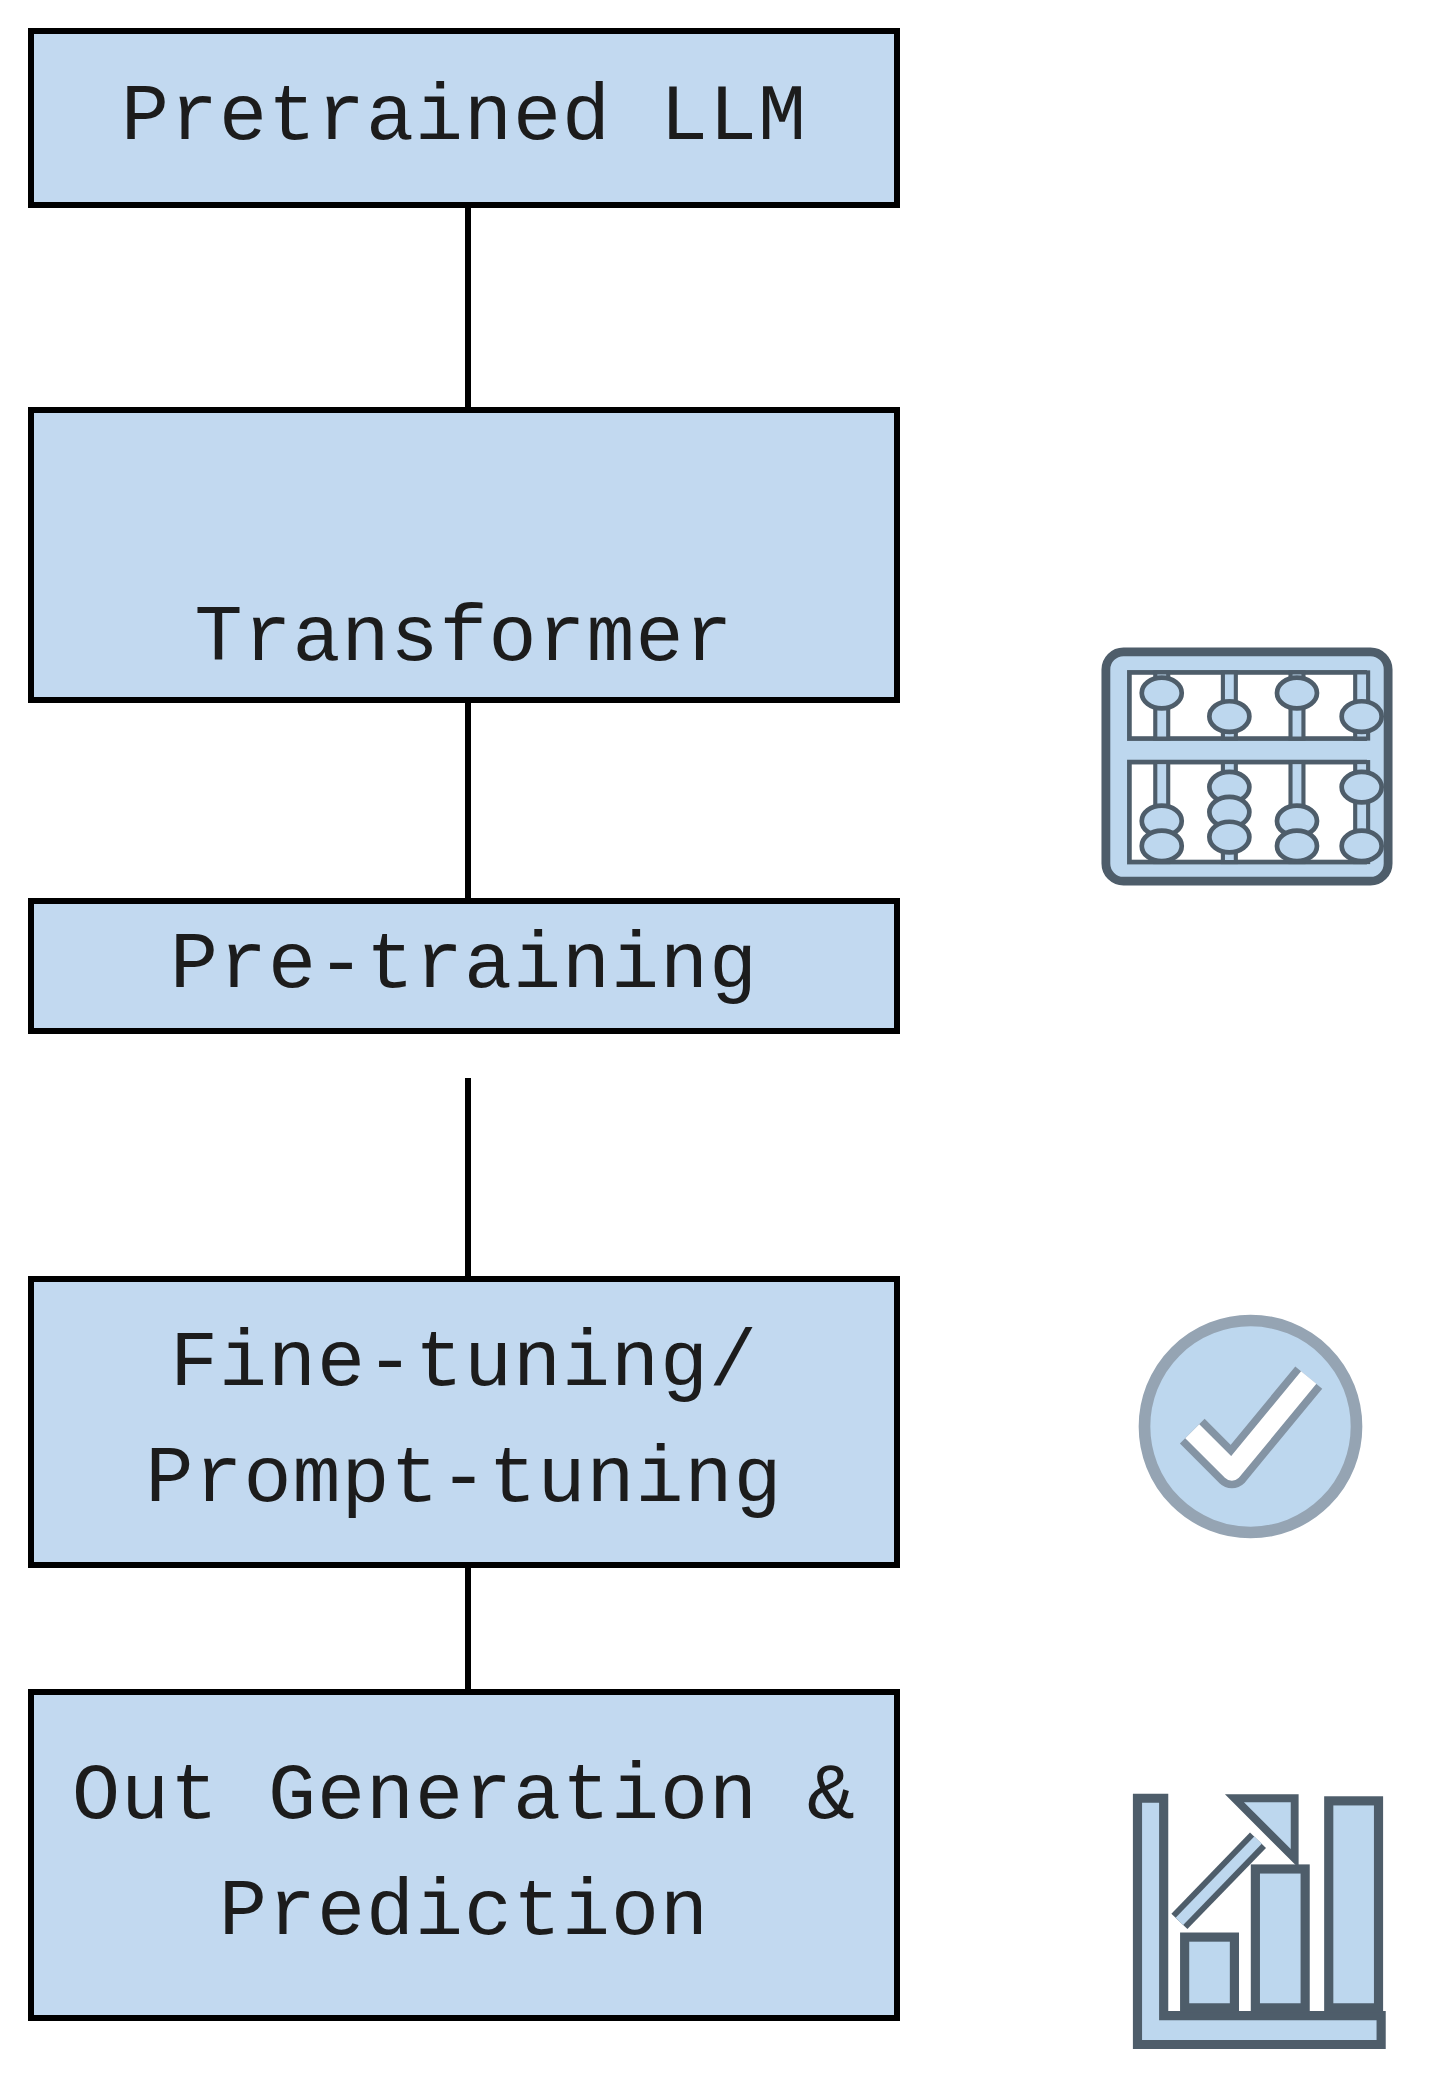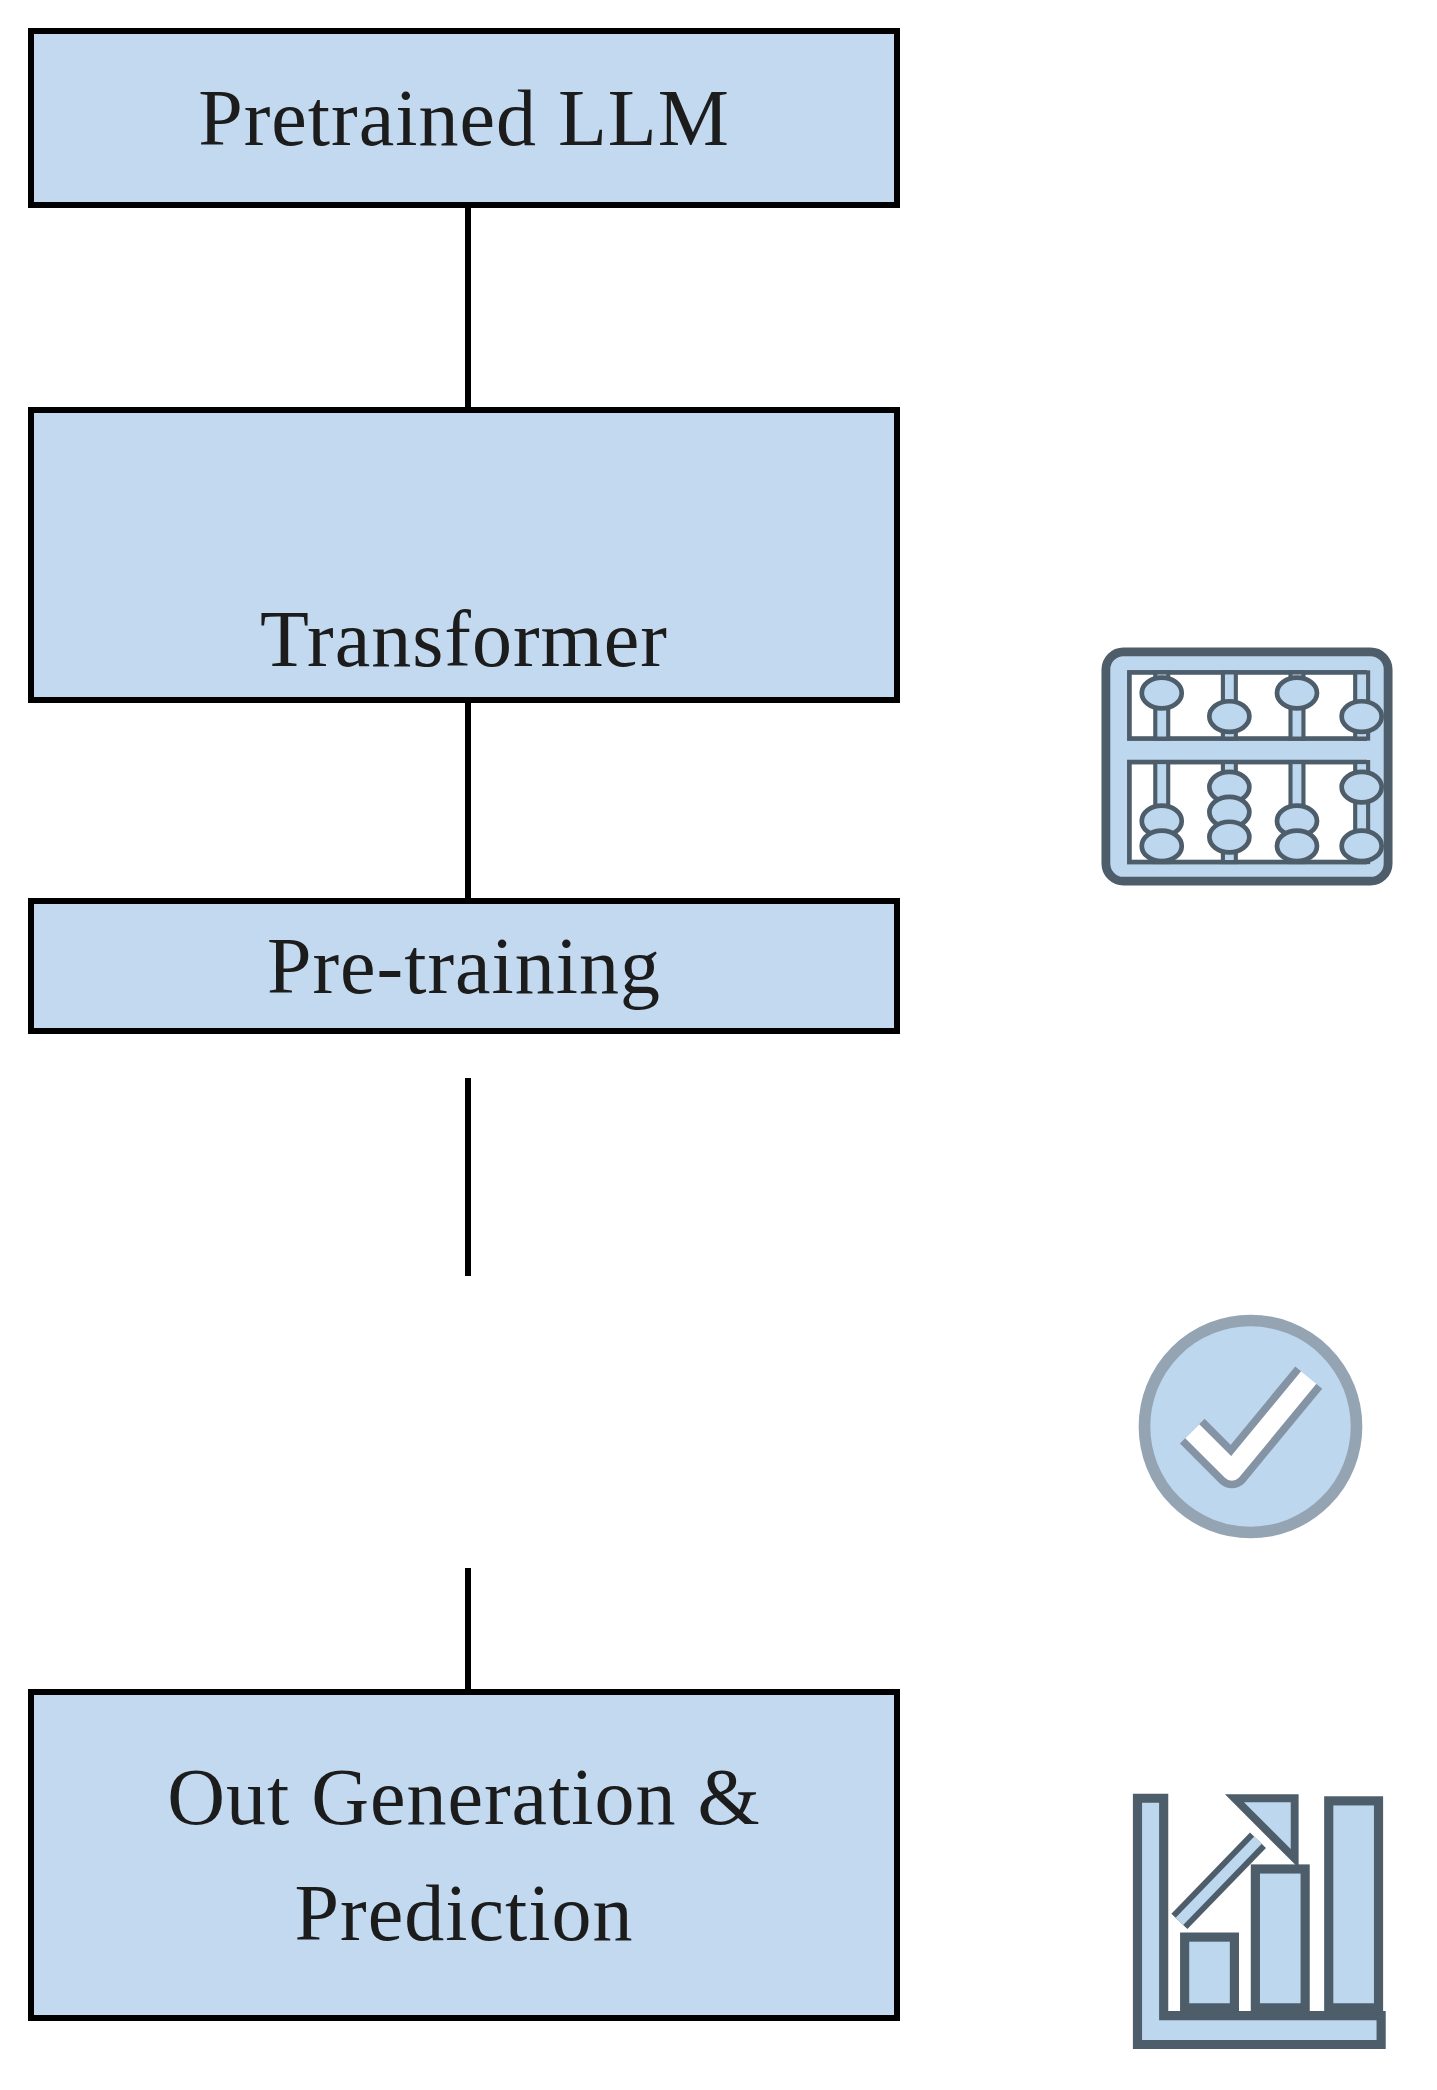--- a/index.html
+++ b/index.html
@@ -1,20 +1,20 @@
 <!DOCTYPE html>
 <html><head>
 <meta charset="utf-8">
 <style>
   html,body{margin:0;padding:0;background:#ffffff;}
   .canvas{
     position:relative;
     width:1437px;height:2090px;
     background:#ffffff;
-    font-family:Liberation Serif, serif;
+    font-family:Liberation Mono, monospace;
     overflow:hidden;
   }
   .node{
     position:absolute;
     left:28px;width:872px;
     box-sizing:border-box;
     background:#c2d9f0;
     border:6px solid #000000;
     display:flex;flex-direction:column;
     align-items:center;justify-content:center;
@@ -59,20 +59,24 @@
   </div>
 
   <div class="connector c2"></div>
 
   <div class="node n3">
     <div>Pre-training</div>
   </div>
 
   <div class="connector c3"></div>
 
+  <div class="node n4">
+    <div>Fine-tuning/</div>
+    <div>Prompt-tuning</div>
+  </div>
 
   <div class="connector c4"></div>
 
   <div class="node n5">
     <div>Out Generation &amp;</div>
     <div>Prediction</div>
   </div>
 
   <svg class="icon icon-abacus" width="294" height="243" viewBox="0 0 100 82" xmlns="http://www.w3.org/2000/svg">
     <rect x="2" y="2" width="96" height="78" rx="6" fill="#bdd7ee" stroke="#4e5d6a" stroke-width="3"></rect>

